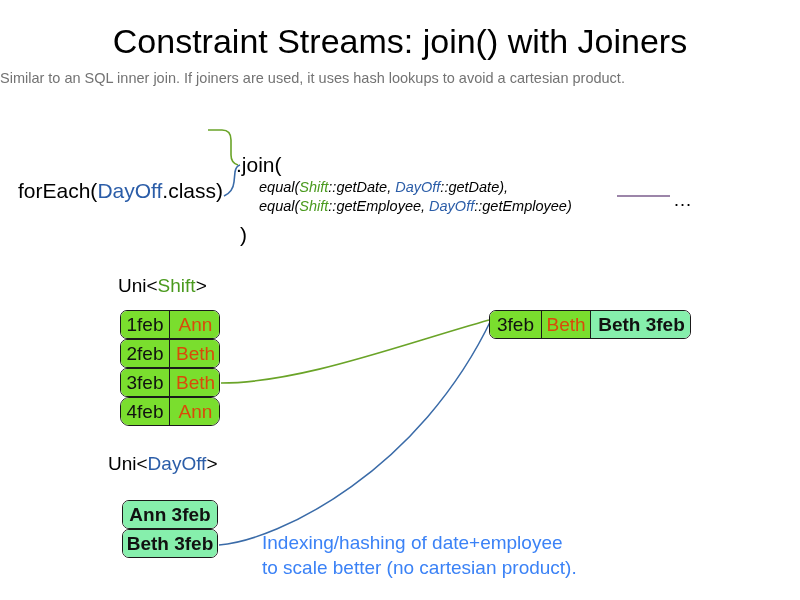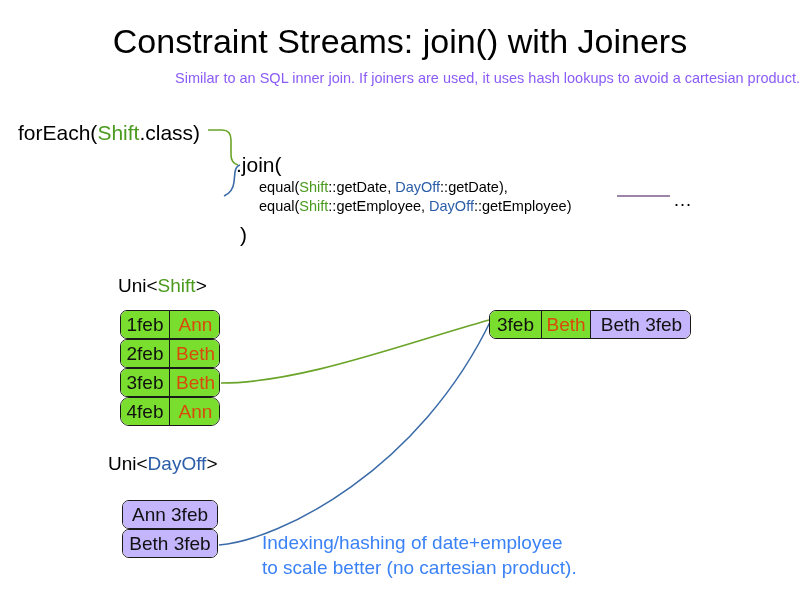--- a/index.html
+++ b/index.html
@@ -31,24 +31,24 @@
     font-size: 34px;
     line-height: 42px;
     font-weight: normal;
     color: #000;
     white-space: pre;
   }
   .subtitle {
     position: absolute;
     left: 0; top: 68px;
     width: 800px;
-    text-align: right;
+    text-align: left;
     font-size: 14.5px;
     line-height: 20px;
-    color: #8b5cf6;
+    color: #737373;
     white-space: pre;
   }
 
   
   .code {
     position: absolute;
     white-space: pre;
     color: #000;
   }
   .code-foreach-shift {
@@ -63,20 +63,21 @@
   }
   .code-join-open {
     left: 236px; top: 152px;
     font-size: 21px;
     line-height: 26px;
   }
   .code-join-args {
     left: 259px; top: 178px;
     font-size: 14.5px;
     line-height: 19px;
+    font-style: italic;
   }
   .code-join-close {
     left: 240px; top: 222px;
     font-size: 21px;
     line-height: 26px;
   }
   .code-ellipsis {
     left: 673px; top: 188px;
     font-size: 19px;
     line-height: 24px;
@@ -115,21 +116,21 @@
     justify-content: center;
     box-sizing: border-box;
     font-size: 19px;
     line-height: 19px;
     white-space: pre;
     padding: 0 16px;
   }
   .cell + .cell { border-left: 1.6px solid #1a1a1a; }
 
   .c-green { background: #7ADE2E; }
-  .c-blue  { background: #c4b5fd; }
+  .c-blue  { background: #86efac; font-weight: bold; }
   .t-black  { color: #111111; }
   .t-orange { color: #D94B0A; }
 
   
   .row-shift { left: 120px; width: 100px; }
   .row-shift .cell-date { width: 48px; }
   .row-shift .cell-name { width: 52px; }
   .row-shift-0 { top: 310px; }
   .row-shift-1 { top: 339px; }
   .row-shift-2 { top: 368px; }
@@ -179,22 +180,22 @@
     <path d="M 221,383 C 300,383 400,345 489,320" fill="none" stroke="#6AA428" stroke-width="1.7"></path>
 
     <path d="M 219,545 C 280,540 420,470 492,318" fill="none" stroke="#3A6BA8" stroke-width="1.5"></path>
 
     <line x1="617" y1="196" x2="670" y2="196" stroke="#7B5C8C" stroke-width="1.6"></line>
   </svg>
 
   <div class="title">Constraint Streams: join() with Joiners</div>
   <div class="subtitle">Similar to an SQL inner join. If joiners are used, it uses hash lookups to avoid a cartesian product.</div>
 
-  <div class="code code-foreach-shift"><span>forEach(</span><span class="tok-shift">Shift</span><span>.class)</span></div>
-
+
+  <div class="code code-foreach-dayoff"><span>forEach(</span><span class="tok-dayoff">DayOff</span><span>.class)</span></div>
 
   <div class="code code-join-open">.join(</div>
 
   <div class="code code-join-args"><span><span>equal(</span><span class="tok-shift">Shift</span><span>::getDate, </span><span class="tok-dayoff">DayOff</span><span>::getDate),</span></span>
 <span><span>equal(</span><span class="tok-shift">Shift</span><span>::getEmployee, </span><span class="tok-dayoff">DayOff</span><span>::getEmployee)</span></span></div>
 
   <div class="code code-join-close">)</div>
   <div class="code code-ellipsis">…</div>
 
   <div class="group-label label-uni-shift"><span>Uni&lt;</span><span class="tok-shift">Shift</span><span>&gt;</span></div>

